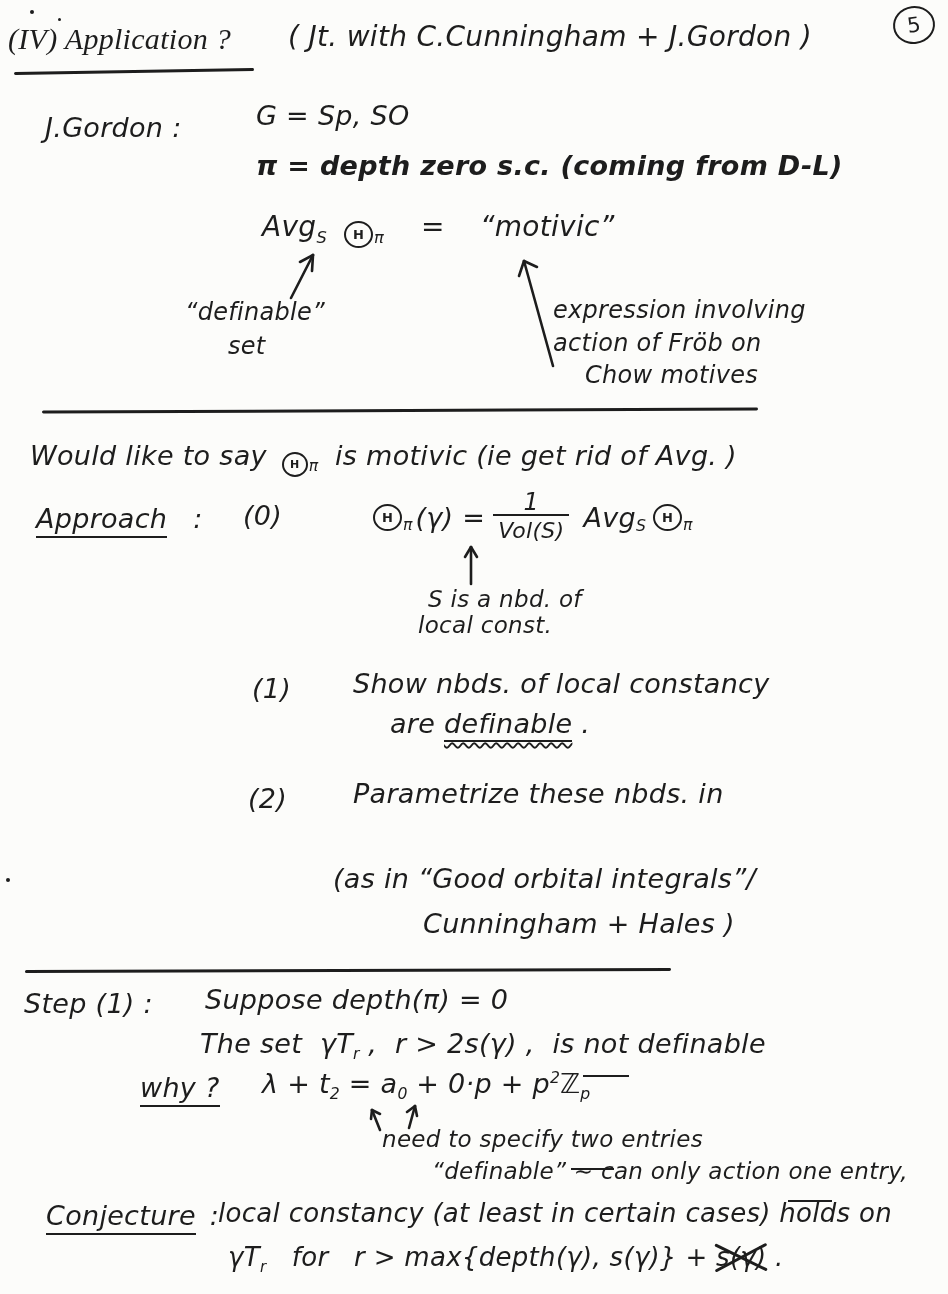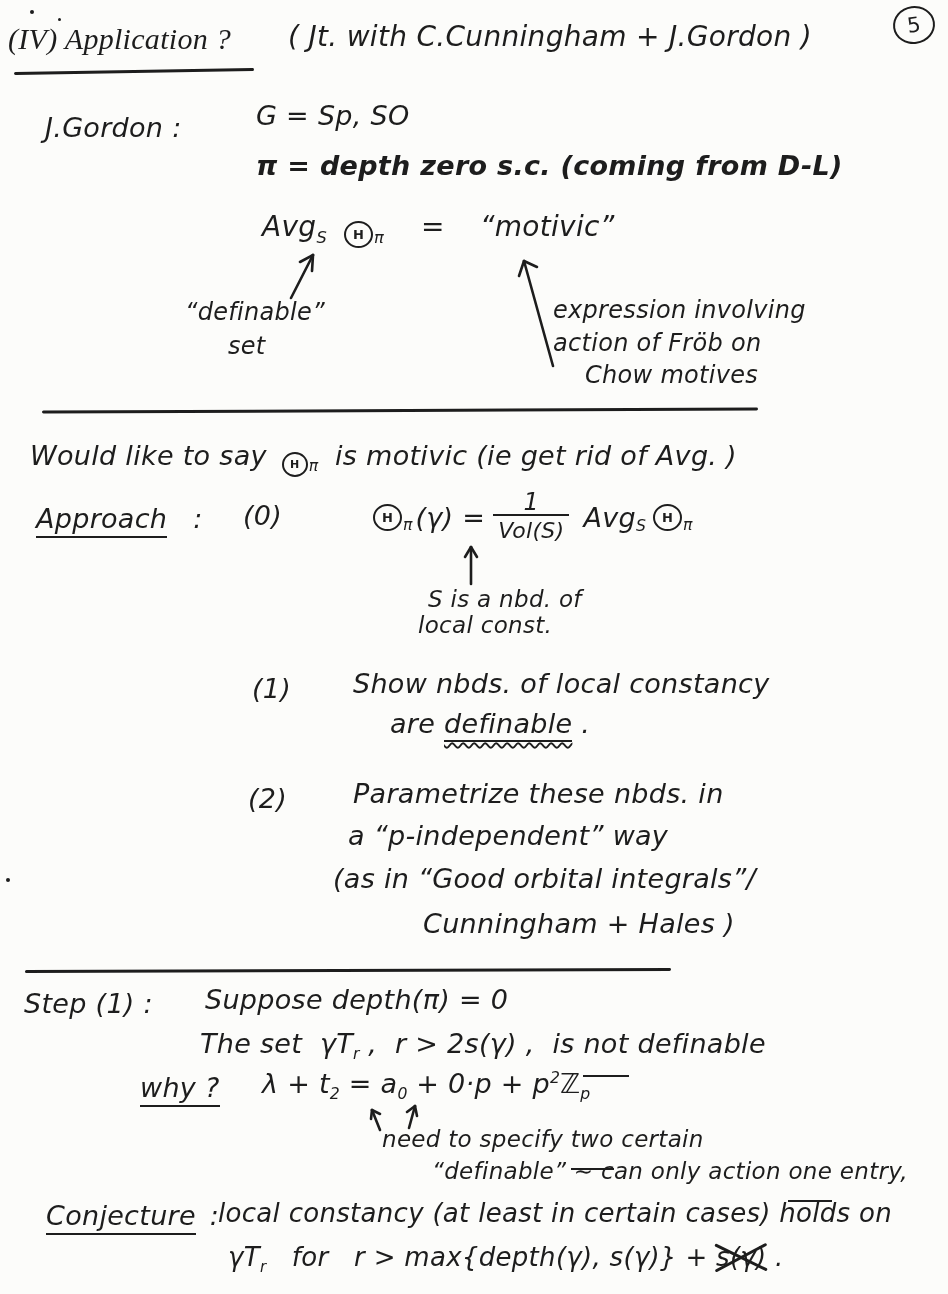--- a/index.html
+++ b/index.html
@@ -137,21 +137,20 @@
   <div class="abs fs27" style="left:252px;top:673px;">(1)</div>
   <div class="abs fs27" style="left:353px;top:668px;">Show nbds. of local constancy</div>
   <div class="abs fs27" style="left:390px;top:708px;">
     <span>are </span>
     <span class="wavy-wrap"><span class="defin">definable</span></span>
     <span> .</span>
   </div>
 
   <div class="abs fs27" style="left:248px;top:783px;">(2)</div>
   <div class="abs fs27" style="left:353px;top:778px;">Parametrize these nbds. in</div>
-  <div class="abs fs27" style="left:348px;top:820px;">a “p-independent” way</div>
   <div class="abs fs27" style="left:333px;top:863px;">(as in “Good orbital integrals”/</div>
   <div class="abs fs27" style="left:423px;top:908px;">Cunningham + Hales  )</div>
 
   <div class="rule" style="left:25px;top:969px;width:646px;transform:rotate(-.2deg);"></div>
 
   <div class="abs fs27" style="left:24px;top:988px;">Step (1) :</div>
   <div class="abs fs27" style="left:205px;top:984px;">Suppose depth(π) = 0</div>
 
   <div class="abs fs27" style="left:200px;top:1028px;">
     <span>The set &nbsp;γT</span><sub>r</sub><span>&nbsp;, &nbsp;r &gt; 2s(γ) , &nbsp;is </span><span class="u-thin">not</span><span> definable</span>
@@ -168,21 +167,21 @@
       <path class="stk" d="M4 4 L3 13"></path>
       <path class="stk" d="M4 4 L12 8"></path>
   </svg>
   <svg class="abs" style="left:404px;top:1102px;" width="16" height="28" viewBox="0 0 16 28">
     <path class="stk" d="M5 26 L11 4"></path>
       <path class="stk" d="M11 4 L3 10"></path>
       <path class="stk" d="M11 4 L13 14"></path>
   </svg>
 
   <div class="abs fs23" style="left:382px;top:1126px;">
-    <span>need to specify </span><span class="u-thin">two</span><span> certain</span>
+    <span>need to specify </span><span class="u-thin">two</span><span> entries</span>
   </div>
   <div class="abs fs23" style="left:432px;top:1158px;">
     <span>“definable” ∼ can only action </span><span class="u-thin">one</span><span> entry,</span>
   </div>
 
   <div class="abs fs27" style="left:46px;top:1200px;"><span class="u">Conjecture</span><span style="margin-left:14px;">:</span></div>
   <div class="abs fs26" style="left:218px;top:1198px;">local constancy (at least in certain cases) holds on</div>
   <div class="abs fs26" style="left:228px;top:1242px;">
     <span>γT</span><sub>r</sub><span>&nbsp;&nbsp; for &nbsp;&nbsp;r &gt; max{depth(γ), s(γ)} + </span><span class="xstrike">s(γ)</span><span> .</span>
   </div>

